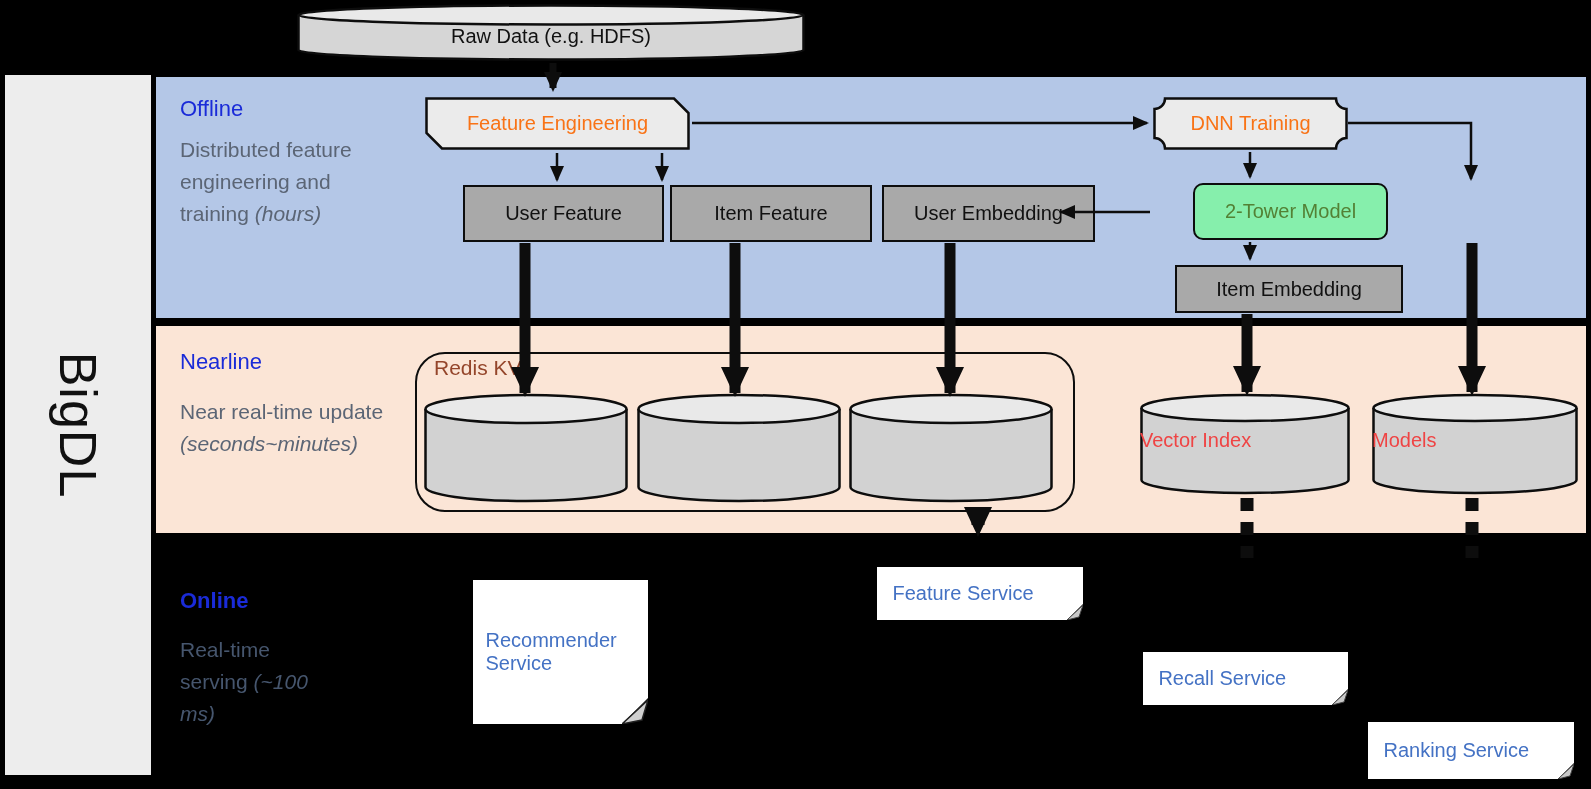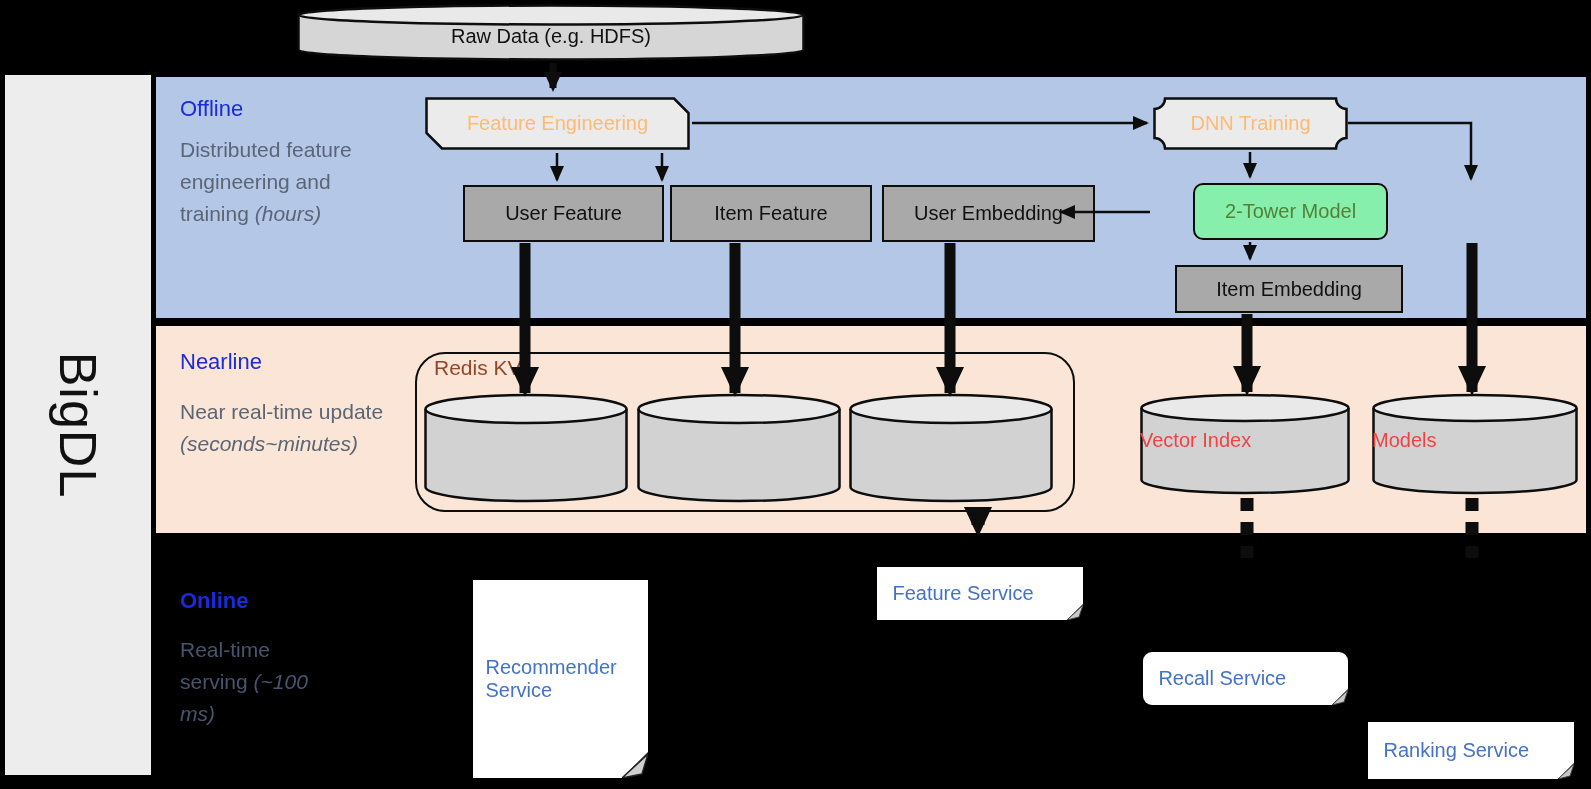--- a/index.html
+++ b/index.html
@@ -24,21 +24,21 @@
   .sec-sub i{font-style:italic;}
 
   
   .node{position:absolute;box-sizing:border-box;display:flex;align-items:center;justify-content:center;
         font-size:20px;text-align:center;margin-left:40px;}
   .gray{background:#a9a9a9;border:2.5px solid #0d0d0d;color:#111;}
   .roundlight{background:#86efac;border:2.5px solid #0d0d0d;border-radius:10px;color:#538135;}
   .svgnode{position:absolute;}
   .svgnode svg{position:absolute;left:0;top:0;}
   .ntext{position:absolute;inset:0;display:flex;align-items:center;justify-content:center;
-         font-size:20px;color:#fdba74;}
+         font-size:20px;color:#f97316;}
 
   
   .redis-box{position:absolute;left:415px;top:352px;width:660px;height:160px;box-sizing:border-box;
              border:2.5px solid #0d0d0d;border-radius:30px;}
   .redis-label{position:absolute;left:434px;top:356px;font-size:21px;color:#94452a;}
 
   
   .cyl{position:absolute;}
   .cyl svg{position:absolute;left:0;top:0;}
   .cyl-label{position:absolute;left:0;right:0;top:36px;font-size:20px;color:#ef4444;}
@@ -147,37 +147,37 @@
       <ellipse cx="103" cy="15" rx="101.5" ry="13" fill="#e9e9e9" stroke="#0d0d0d" stroke-width="2.5"></ellipse>
     </svg>
     <div class="cyl-label">Models</div>
   </div>
 
   <div class="sec-title bold" style="left:180px;top:588px;">Online</div>
   <div class="sec-sub dark" style="left:180px;top:634px;width:140px;">
     <span>Real-time serving</span> <i>(~100 ms)</i>
   </div>
 
-  <div class="doc" style="left:473px;top:580px;width:175px;height:198px;">
+  <div class="doc" style="left:473px;top:580px;width:175px;height:144px;">
     <div class="inner" style="width:150px;">Recommender Service</div>
     <svg class="fold" width="26" height="26">
       <path d="M26 0 V26 H0 Z" fill="#000"></path>
       <path d="M0 26 L26 2 L20 22 Z" fill="#d0d0d0" stroke="#222" stroke-width="1.5"></path>
     </svg>
   </div>
 
   <div class="doc" style="left:877px;top:567px;width:206px;height:53px;">
     <div class="inner">Feature Service</div>
     <svg class="fold" width="16" height="16">
       <path d="M16 0 V16 H0 Z" fill="#000"></path>
       <path d="M0 16 L16 1 L12 13 Z" fill="#c8c8c8" stroke="#444" stroke-width="1"></path>
     </svg>
   </div>
 
-  <div class="doc" style="left:1143px;top:652px;width:205px;height:53px;border-radius:9px;">
+  <div class="doc" style="left:1143px;top:652px;width:205px;height:53px;">
     <div class="inner">Recall Service</div>
     <svg class="fold" width="16" height="16">
       <path d="M16 0 V16 H0 Z" fill="#000"></path>
       <path d="M0 16 L16 1 L12 13 Z" fill="#c8c8c8" stroke="#444" stroke-width="1"></path>
     </svg>
   </div>
 
   <div class="doc" style="left:1368px;top:722px;width:206px;height:57px;">
     <div class="inner">Ranking Service</div>
     <svg class="fold" width="16" height="16">

